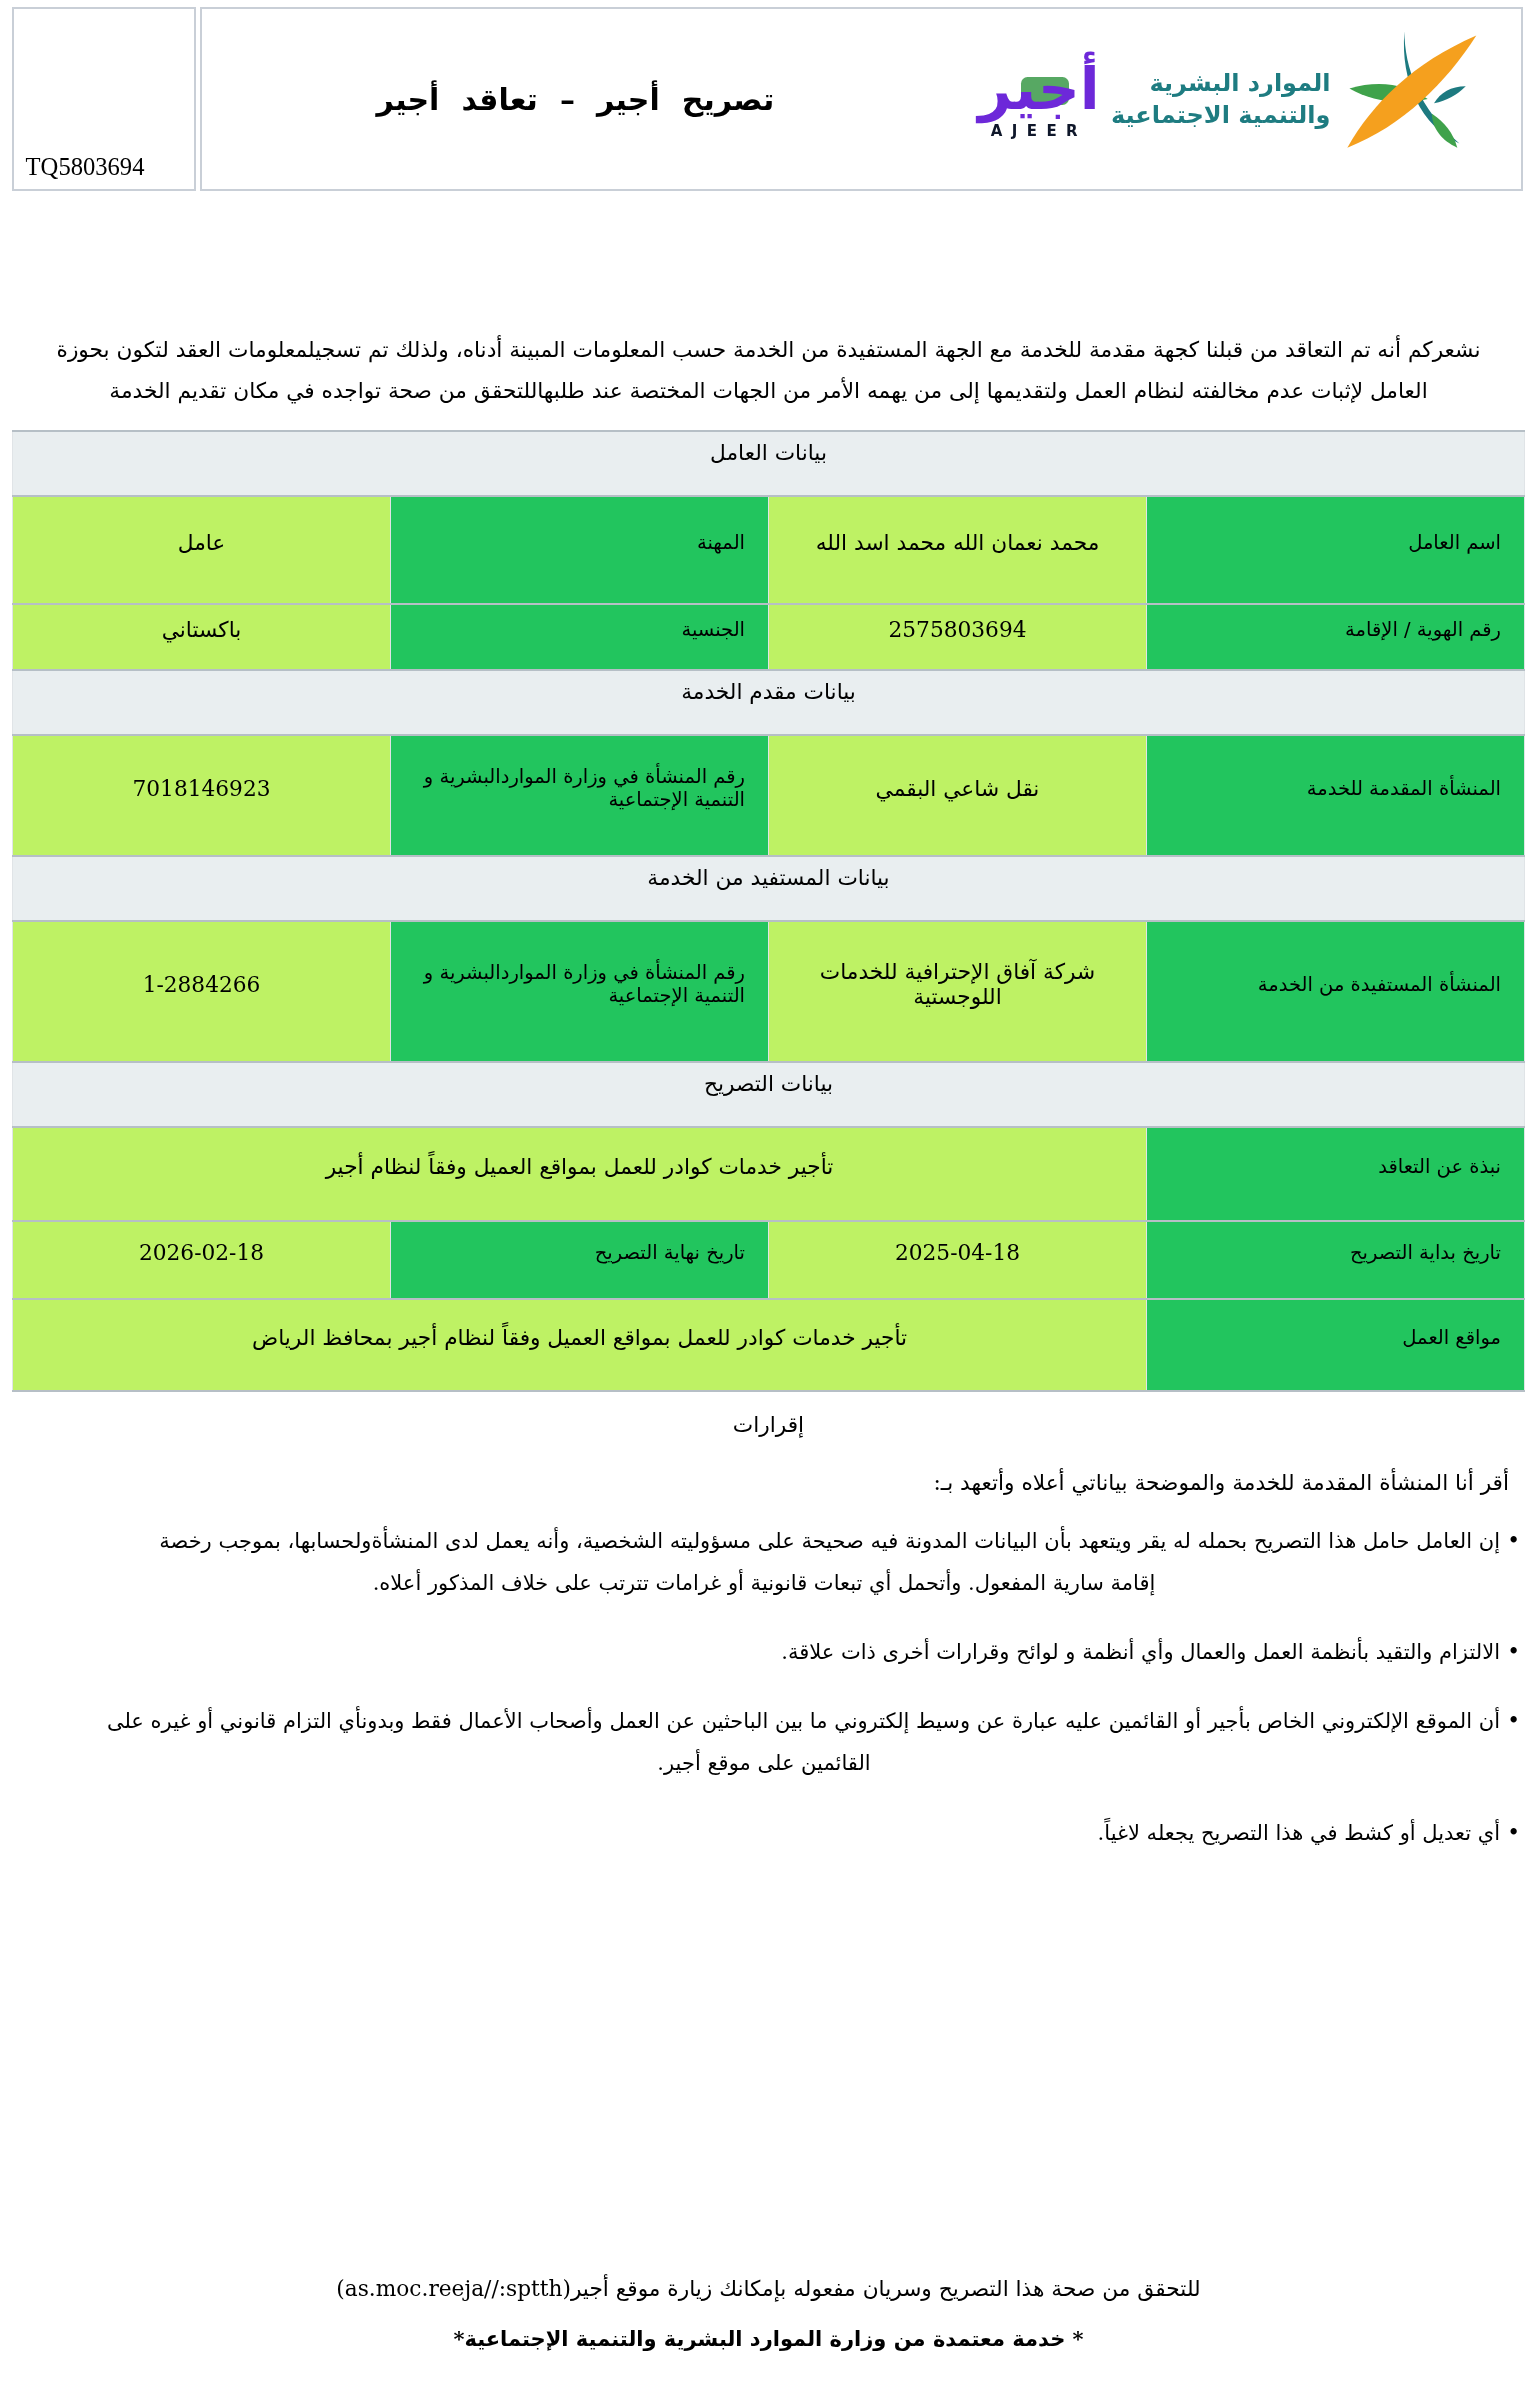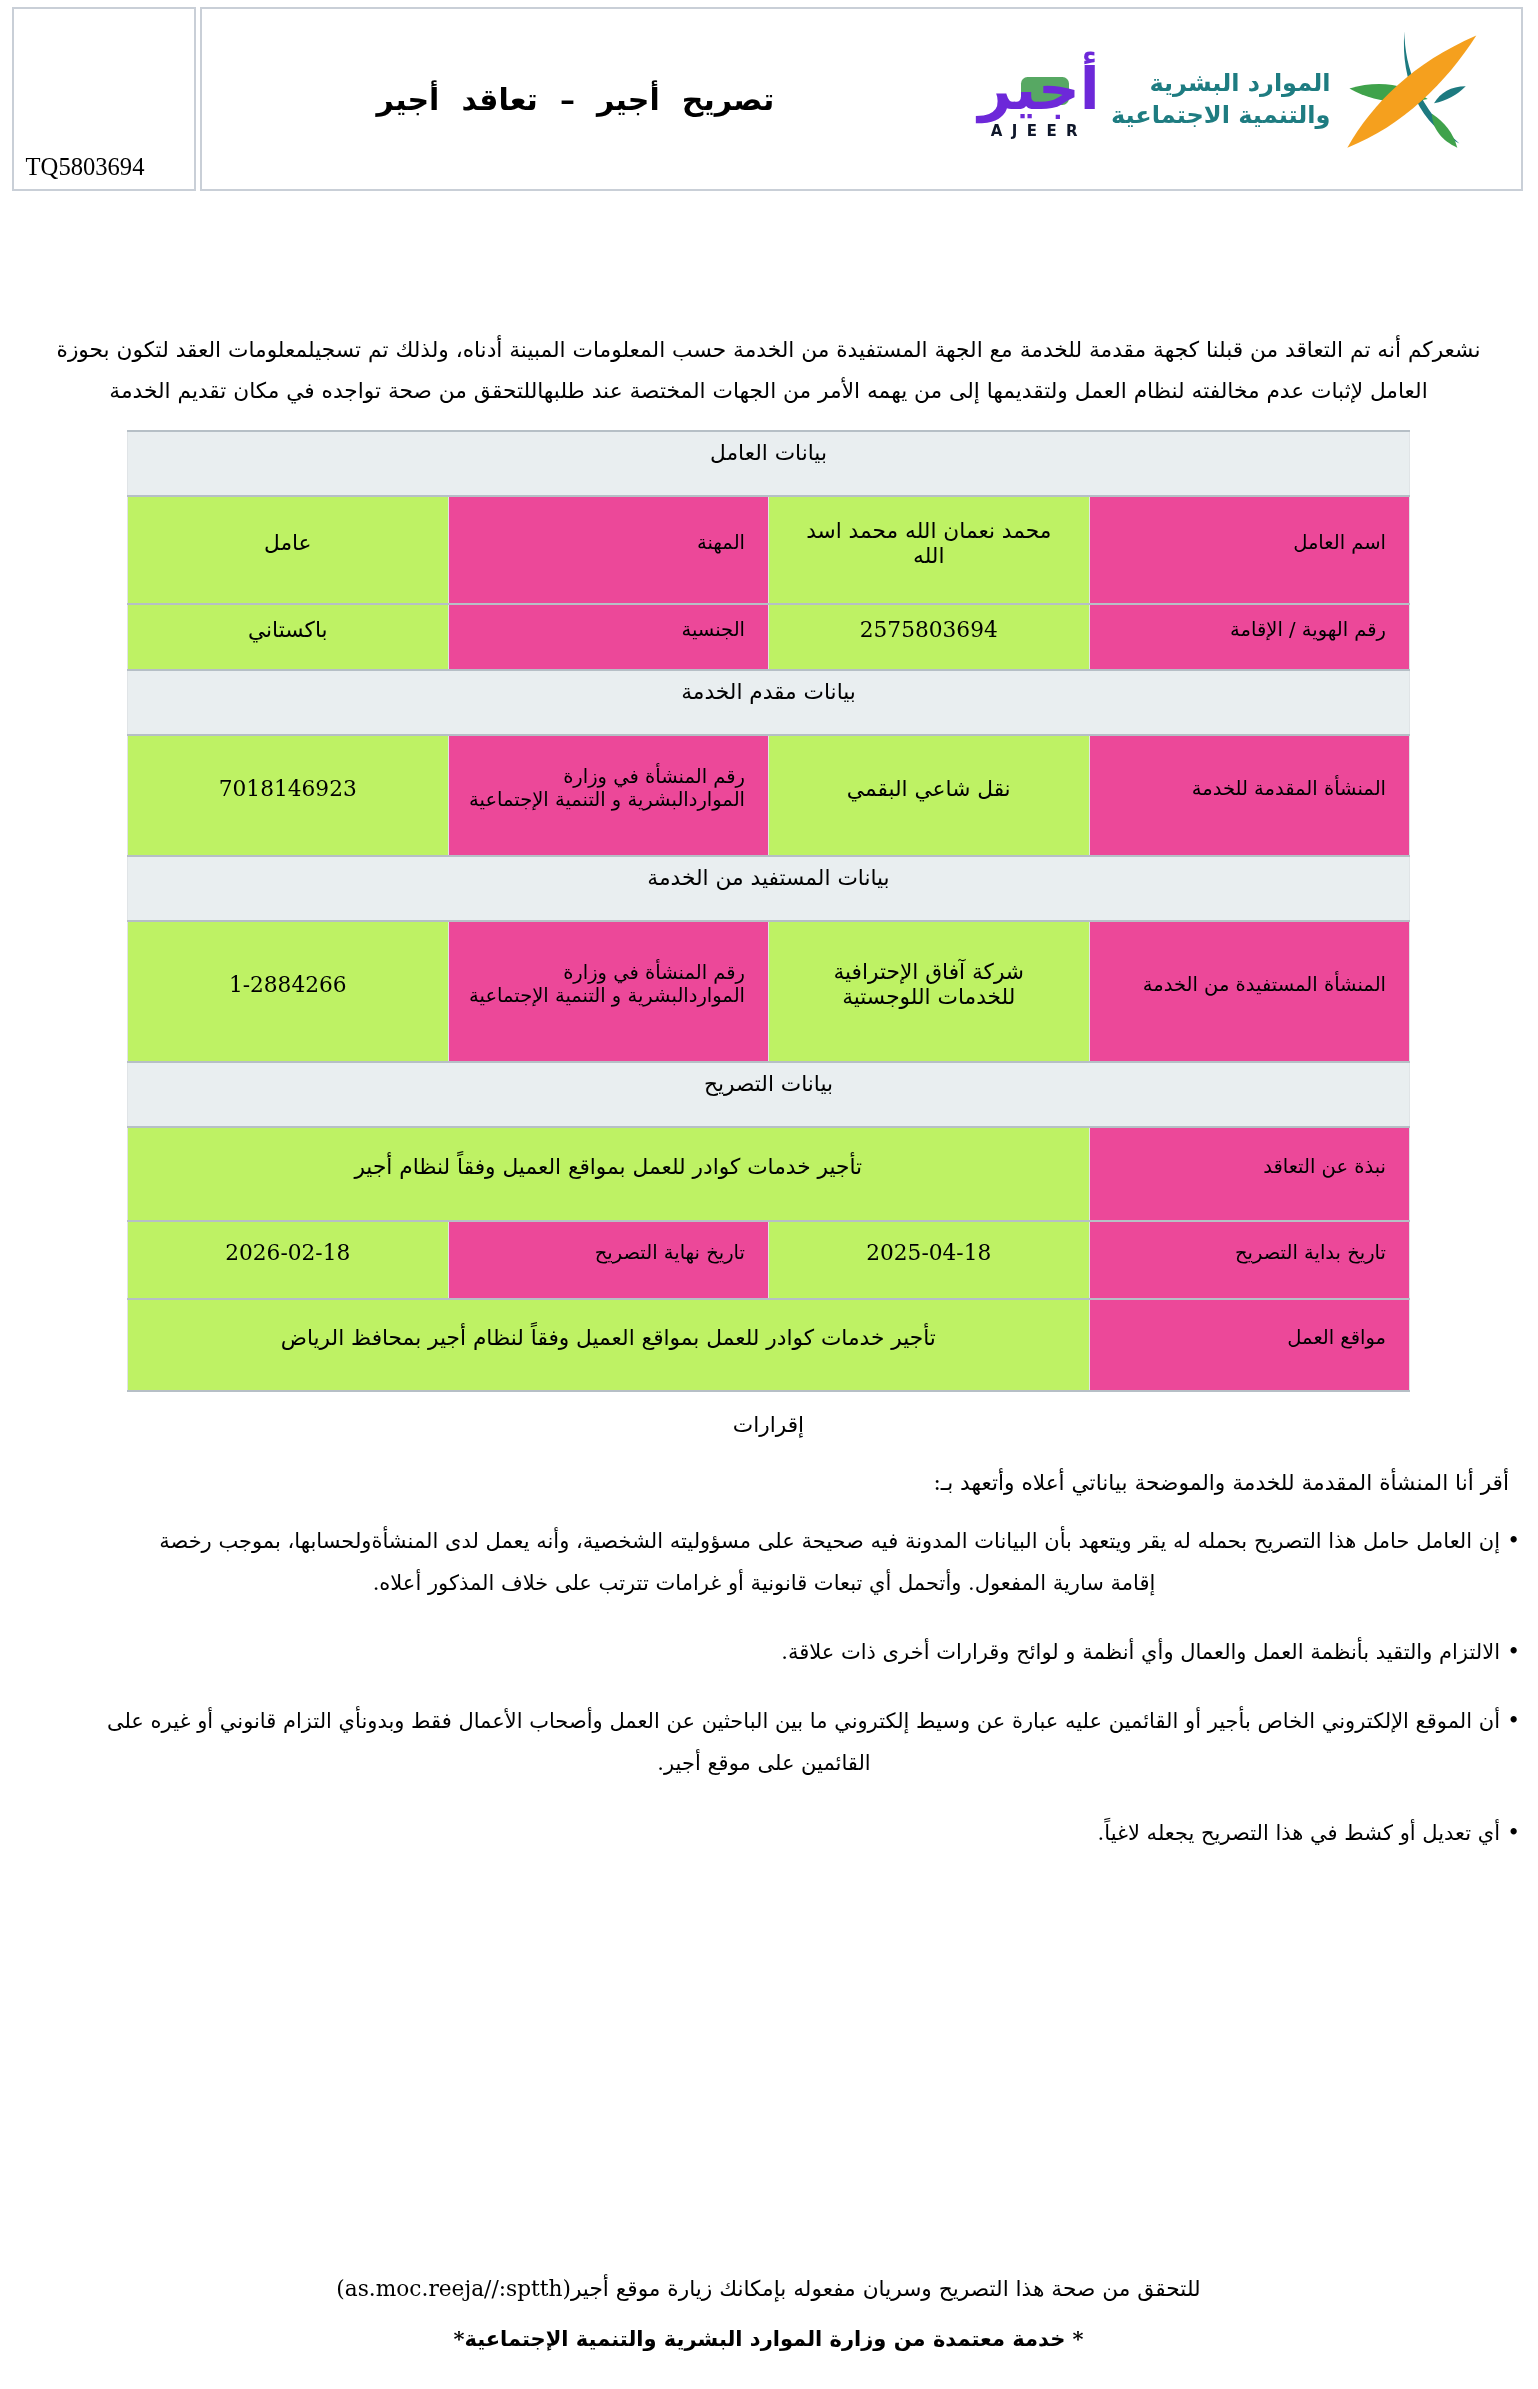--- a/index.html
+++ b/index.html
@@ -20,25 +20,25 @@
   
   .ajeer{margin-left:51px;text-align:center;position:relative;width:144px;}
   .ajeer-ar{position:relative;font-size:58px;line-height:62px;font-weight:bold;color:#6d28d9;z-index:1;}
   .ajeer-green-block{position:absolute;top:19px;right:42px;width:48px;height:27.4px;background:#57a863;border-radius:6.5px;z-index:0;}
   .ajeer-latin{color:#0f172a;font-size:15px;font-weight:bold;letter-spacing:9.4px;margin-top:1.4px;}
 
   
   .intro{margin:0 auto;padding-top:329px;width:1488px;text-align:center;font-size:21.7px;line-height:41px;}
 
   
-  table.grid{margin:19px auto 0 auto;width:1283px;border-collapse:collapse;table-layout:fixed;}
+  table.grid{margin:19px auto 0 auto;width:1513px;border-collapse:collapse;table-layout:fixed;}
   table.grid td{border:1.4px solid #e0e4e7;border-top:2.2px solid #b6bfc6;vertical-align:middle;box-sizing:border-box;}
   table.grid tr:last-child td{border-bottom:2.2px solid #b6bfc6;}
   td.sec{background:#e9eef0;text-align:center;font-size:21.7px;padding:7.2px 0 29px 0;}
-  td.lbl{background:#ec4899;font-size:19.5px;text-align:right;padding:7.2px 23px 21.7px 14.4px;}
+  td.lbl{background:#22c55e;font-size:19.5px;text-align:right;padding:7.2px 23px 21.7px 14.4px;}
   td.val{background:#bef264;text-align:center;font-size:21.7px;padding:5.8px 29px 20px 29px;}
   td.num{direction:ltr;}
   tr.h-sec td{height:65px;}
   tr.r-name td{height:108px;}
   tr.r-id td{height:66px;}
   tr.r-prov td{height:121px;}
   tr.r-benf td{height:141px;}
   tr.r-about td{height:94px;}
   tr.r-dates td{height:78px;}
   tr.r-loc td{height:92px;}

